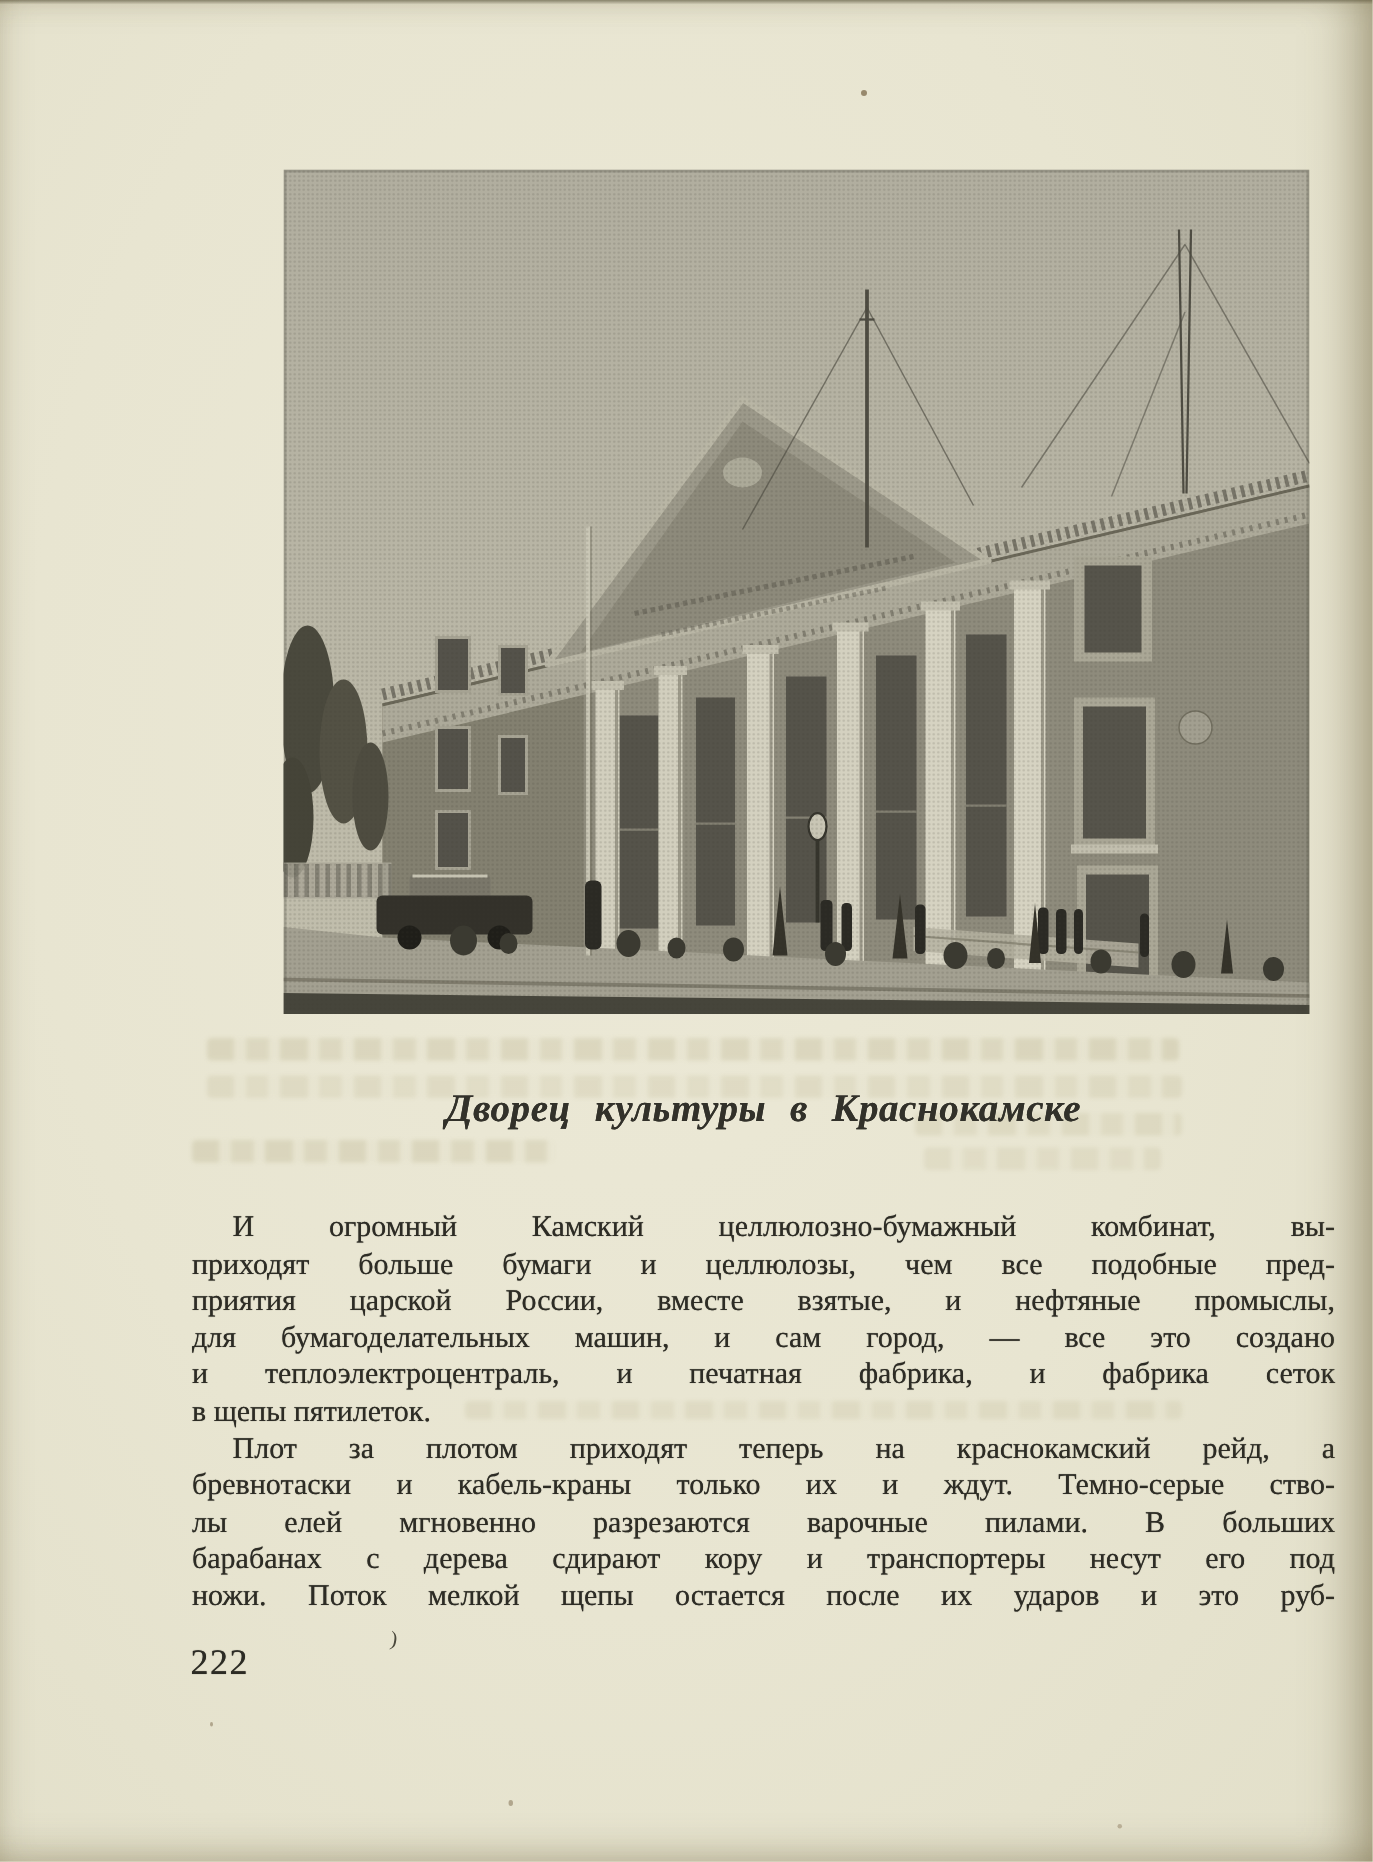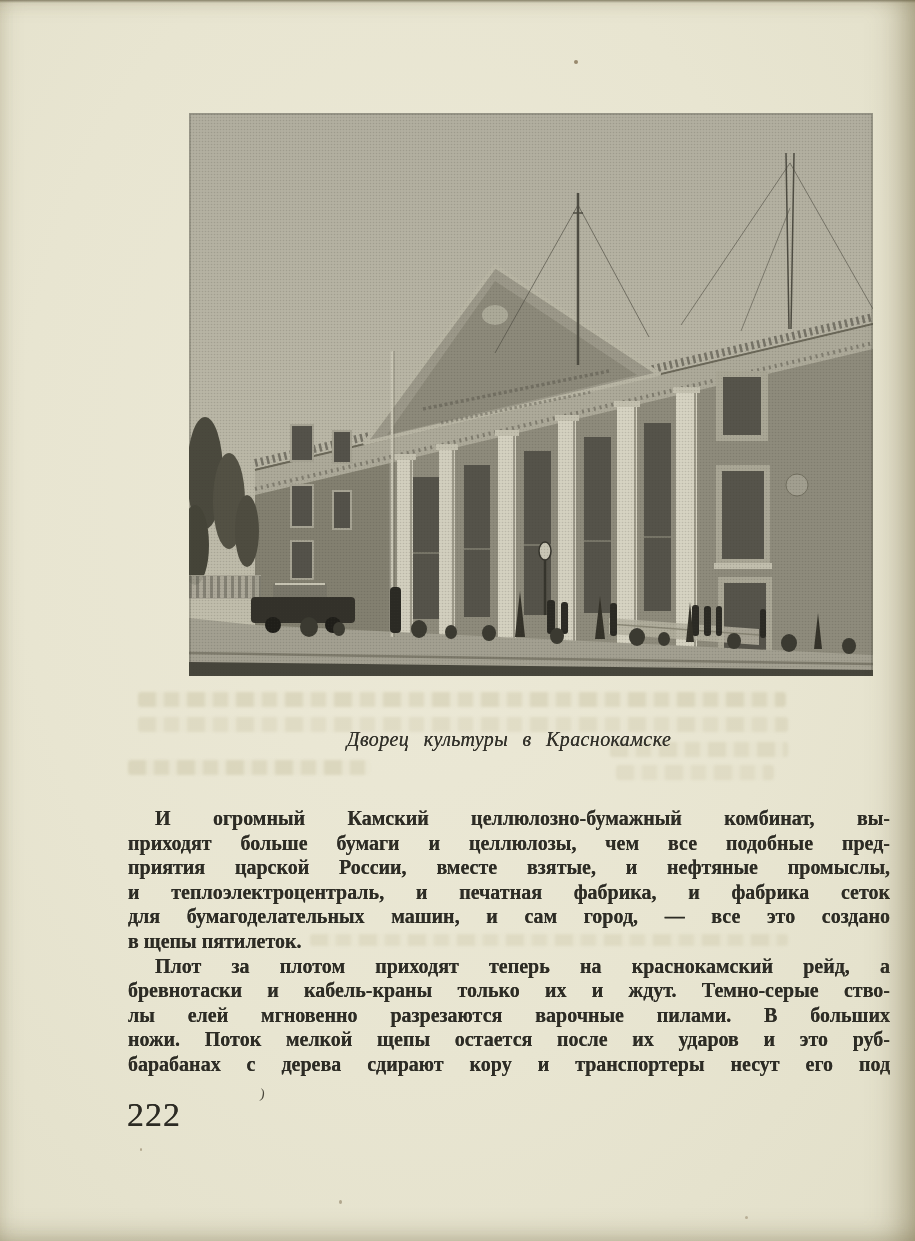--- a/index.html
+++ b/index.html
@@ -19,45 +19,45 @@
   .photo {
     position: absolute; left: 189px; top: 113px; width: 684px; height: 563px;
   }
   .photo svg { display: block; width: 100%; height: 100%; }
 
   
   .caption {
     position: absolute; left: 128px; top: 726px; width: 762px;
     text-align: center;
     font-style: italic;
-    font-size: 20px; line-height: 26px;
+    font-size: 26px; line-height: 26px;
     letter-spacing: 0.4px; word-spacing: 9px;
     color: #32312a;
     text-shadow: 0 0 0.4px #32312a;
+    font-weight: bold;
   }
 
   
   .bodytext {
     position: absolute; left: 128px; top: 806px; width: 762px;
     font-size: 20px; line-height: 24.6px;
     color: #2d2c25;
     text-shadow: 0 0 0.5px rgba(45,44,37,0.85);
   }
   .tline {
     text-align: justify;
     text-align-last: justify;
     white-space: nowrap;
-    font-weight: bold;
   }
   .tline.indent { padding-left: 27px; }
   .tline.parend { text-align-last: left; }
 
   .pagenum {
     position: absolute; left: 127px; top: 1096px;
-    font-size: 34px; color: #2c2b24; letter-spacing: 1px;
+    font-size: 24px; color: #2c2b24; letter-spacing: 1px;
     text-shadow: 0 0 0.5px rgba(44,43,36,0.9);
   }
   .stray-mark {
     position: absolute; left: 260px; top: 1086px;
     font-size: 14px; color: #4a483c; transform: rotate(8deg);
   }
 
   
   .bleed {
     position: absolute; height: 15px; border-radius: 3px;
@@ -271,28 +271,28 @@
   <div class="bleed b4"></div>
   <div class="bleed b5"></div>
   <div class="bleed b6"></div>
 
   <div class="caption">Дворец культуры в Краснокамске</div>
 
   <div class="bodytext">
     <div class="tline indent">И огромный Камский целлюлозно-бумажный комбинат, вы-</div>
     <div class="tline">приходят больше бумаги и целлюлозы, чем все подобные пред-</div>
     <div class="tline">приятия царской России, вместе взятые, и нефтяные промыслы,</div>
+    <div class="tline">для бумагоделательных машин, и сам город, — все это создано</div>
     <div class="tline">и теплоэлектроцентраль, и печатная фабрика, и фабрика сеток</div>
-    <div class="tline">для бумагоделательных машин, и сам город, — все это создано</div>
     <div class="tline parend">в щепы пятилеток.</div>
     <div class="tline indent">Плот за плотом приходят теперь на краснокамский рейд, а</div>
     <div class="tline">бревнотаски и кабель-краны только их и ждут. Темно-серые ство-</div>
     <div class="tline">лы елей мгновенно разрезаются варочные пилами. В больших</div>
+    <div class="tline">барабанах с дерева сдирают кору и транспортеры несут его под</div>
     <div class="tline">ножи. Поток мелкой щепы остается после их ударов и это руб-</div>
-    <div class="tline">барабанах с дерева сдирают кору и транспортеры несут его под</div>
   </div>
 
   <div class="stray-mark">)</div>
   <div class="pagenum">222</div>
 
   <div class="edge-top"></div>
   <div class="speck s1"></div>
   <div class="speck s2"></div>
   <div class="speck s3"></div>
   <div class="speck s4"></div>

